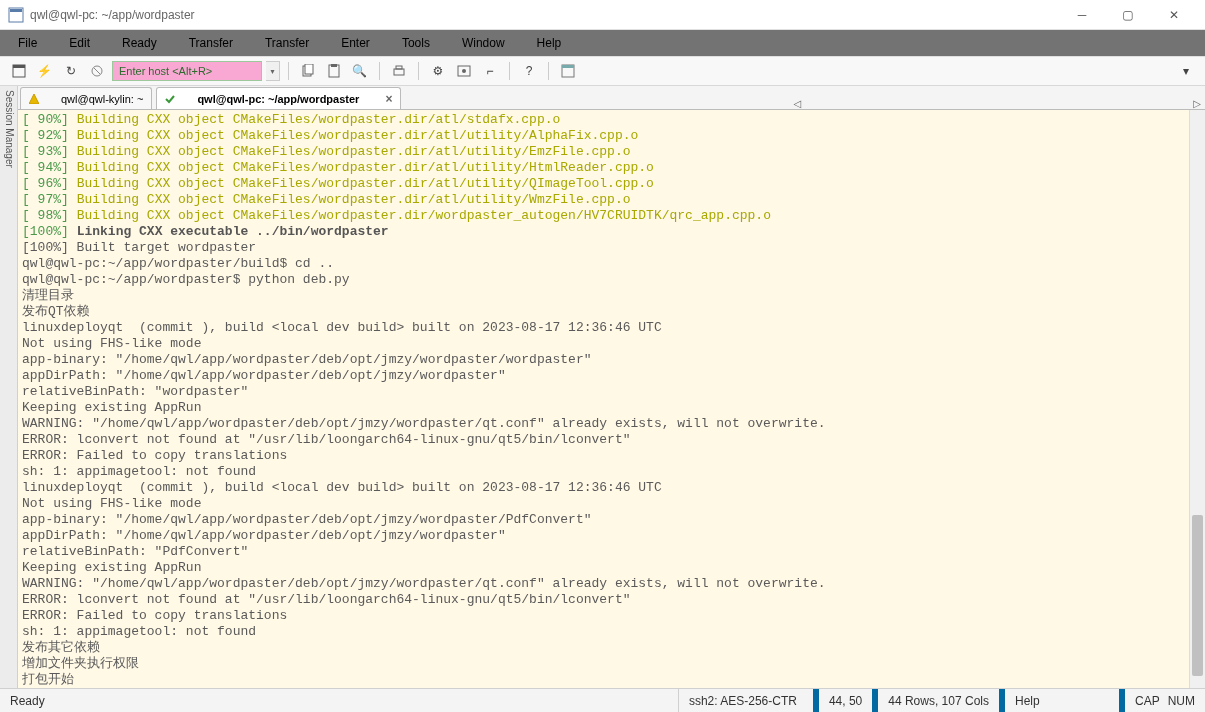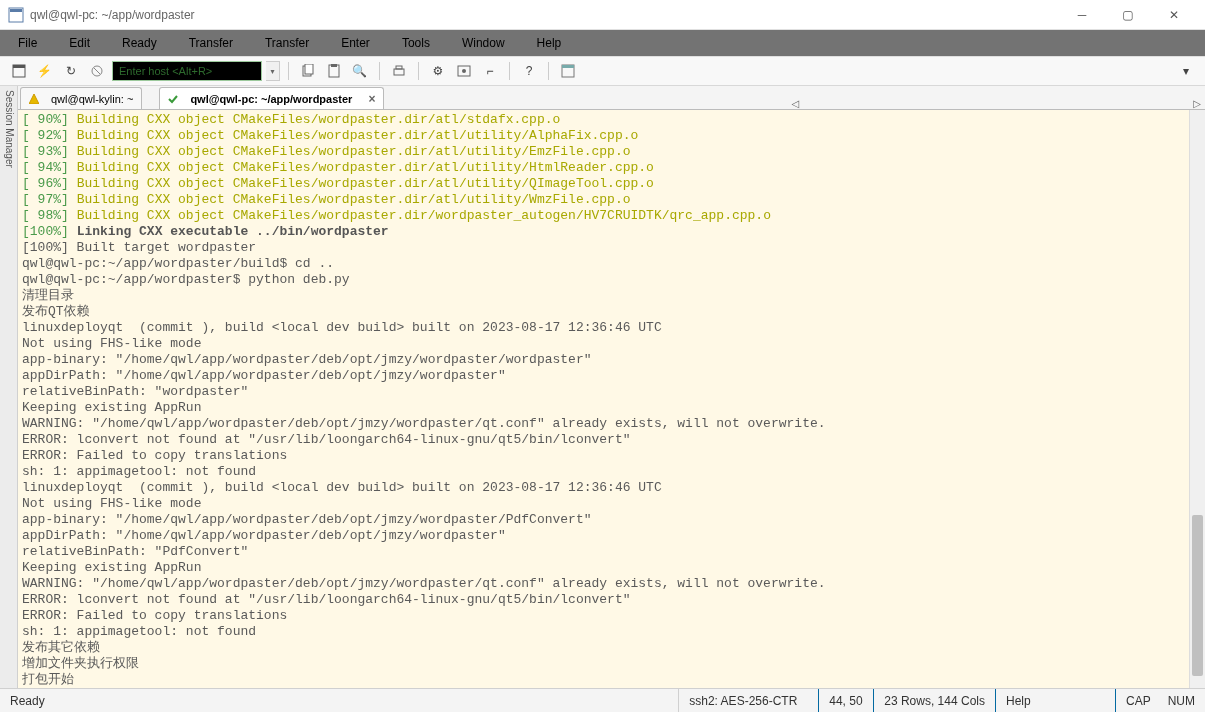--- a/index.html
+++ b/index.html
@@ -6,42 +6,42 @@
 body { font-family:"Segoe UI",Tahoma,sans-serif; font-size:12px; background:#f0f0f0; overflow:hidden; width:1205px; height:712px; position:relative; }
 .titlebar { height:30px; background:#fff; border-bottom:1px solid #e0e0e0; display:flex; align-items:center; padding:0 8px; }
 .titlebar .icon { width:16px; height:16px; margin-right:6px; }
 .titlebar .title { flex:1; color:#666; font-size:12px; }
 .titlebar .winbtn { width:46px; height:30px; display:flex; align-items:center; justify-content:center; color:#555; cursor:pointer; }
 .menubar { height:26px; background:#737373; display:flex; align-items:center; padding:0 8px; gap:12px; }
 .menubar .menu { padding:2px 10px; cursor:pointer; color:#000; }
 .toolbar { height:30px; background:#f8f8f8; border-top:1px solid #e0e0e0; border-bottom:1px solid #d8d8d8; display:flex; align-items:center; padding:0 8px; gap:4px; }
 .toolbar .tbtn { width:22px; height:22px; display:flex; align-items:center; justify-content:center; cursor:pointer; color:#444; border-radius:2px; }
 .toolbar .sep { width:1px; height:18px; background:#ccc; margin:0 4px; }
-.toolbar .host { width:150px; height:20px; background:#000000; border:1px solid #9cc99c; color:#2d6a2d; padding:0 6px; display:flex; align-items:center; font-size:11px; }
+.toolbar .host { width:150px; height:20px; background:#f9a8d4; border:1px solid #9cc99c; color:#2d6a2d; padding:0 6px; display:flex; align-items:center; font-size:11px; }
 .toolbar .drop { width:14px; height:20px; border:1px solid #ccc; border-left:none; background:#f0f0f0; display:flex; align-items:center; justify-content:center; font-size:8px; color:#666; cursor:pointer; }
 .toolbar .spacer { flex:1; }
 .mainrow { display:flex; height:calc(100% - 30px - 26px - 30px - 24px); }
 .sidebar { width:18px; background:#ececec; border-right:1px solid #d0d0d0; writing-mode:vertical-rl; text-orientation:mixed; font-size:10px; color:#555; padding:4px 2px; }
 .tabrow { height:24px; background:#f4f4f4; border-bottom:1px solid #bbb; display:flex; align-items:flex-end; padding-left:2px; position:relative; }
-.tab { height:22px; padding:0 8px; display:flex; align-items:center; gap:12px; border:1px solid #bbb; border-bottom:none; background:#f8f8f8; margin-right:17px; border-radius:3px 3px 0 0; cursor:pointer; font-size:11px; }
+.tab { height:22px; padding:0 8px; display:flex; align-items:center; gap:22px; border:1px solid #bbb; border-bottom:none; background:#f8f8f8; margin-right:4px; border-radius:3px 3px 0 0; cursor:pointer; font-size:11px; }
 .tab.active { background:#fff; font-weight:bold; }
 .tab .dot { width:10px; height:10px; }
 .tab .x { font-size:12px; color:#666; margin-left:4px; cursor:pointer; }
 .tabrow .navbtn { margin-left:auto; padding:0 4px; color:#666; font-size:10px; cursor:pointer; }
 .termwrap { flex:1; display:flex; flex-direction:column; }
 .terminal { flex:1; background:#fff9e6; overflow:auto; position:relative; }
 .terminal .scrollv { position:absolute; right:0; top:0; width:16px; height:100%; background:#f0f0f0; border-left:1px solid #ddd; }
 .terminal .scrollv .thumb { position:absolute; left:2px; right:2px; background:#c0c0c0; border-radius:2px; top:70%; height:28%; }
 .terminal pre { font-family:"YaHei Consolas Hybrid","Consolas","Courier New",monospace; font-size:13px; line-height:16px; white-space:pre; color:#5a5a5a; padding:2px 4px; }
 .terminal pre .pct { color:#4a9a4a; }
 .terminal pre .yel { color:#a8a800; }
 .terminal pre .bold { font-weight:bold; color:#555; }
 .terminal pre .redbox { border:1.5px solid #d33; padding:0 2px; }
 .statusbar { height:24px; background:#f4f4f4; border-top:1px solid #d0d0d0; display:flex; align-items:flex-start; font-size:12px; color:#333; }
-.statusbar .cell { padding:0 10px; border-right:1px solid #0369a1; height:100%; display:flex; align-items:center; }
+.statusbar .cell { padding:0 10px; border-right:6px solid #0369a1; height:100%; display:flex; align-items:center; }
 .statusbar .cell:first-child { flex:1; border-right:1px solid #d0d0d0; }
 </style>
 </head>
 <body>
 
 <div class="titlebar">
   <span class="icon">
     <svg width="16" height="16">
         <rect x="1" y="1" width="14" height="14" fill="none" stroke="#5a7ca8" stroke-width="1"></rect>
         <rect x="2" y="2" width="12" height="3" fill="#5a7ca8"></rect>
@@ -197,17 +197,17 @@
           <div class="thumb"></div>
         </div>
     </div>
   </div>
 </div>
 
 <div class="statusbar">
   <div class="cell">Ready</div>
   <div class="cell" style="min-width:140px;">ssh2: AES-256-CTR</div>
   <div class="cell" style="min-width:55px;">44, 50</div>
-  <div class="cell" style="min-width:115px;">23 Rows, 144 Cols</div>
+  <div class="cell" style="min-width:115px;">44 Rows, 107 Cols</div>
   <div class="cell" style="min-width:120px;">Help</div>
   <div class="cell" style="border-right:none;padding-right:4px;">CAP</div>
-  <div class="cell" style="border-right:none;padding-left:4px;margin-left:9px;">NUM</div>
+  <div class="cell" style="border-right:none;padding-left:4px;">NUM</div>
 </div>
 
 </body></html>

